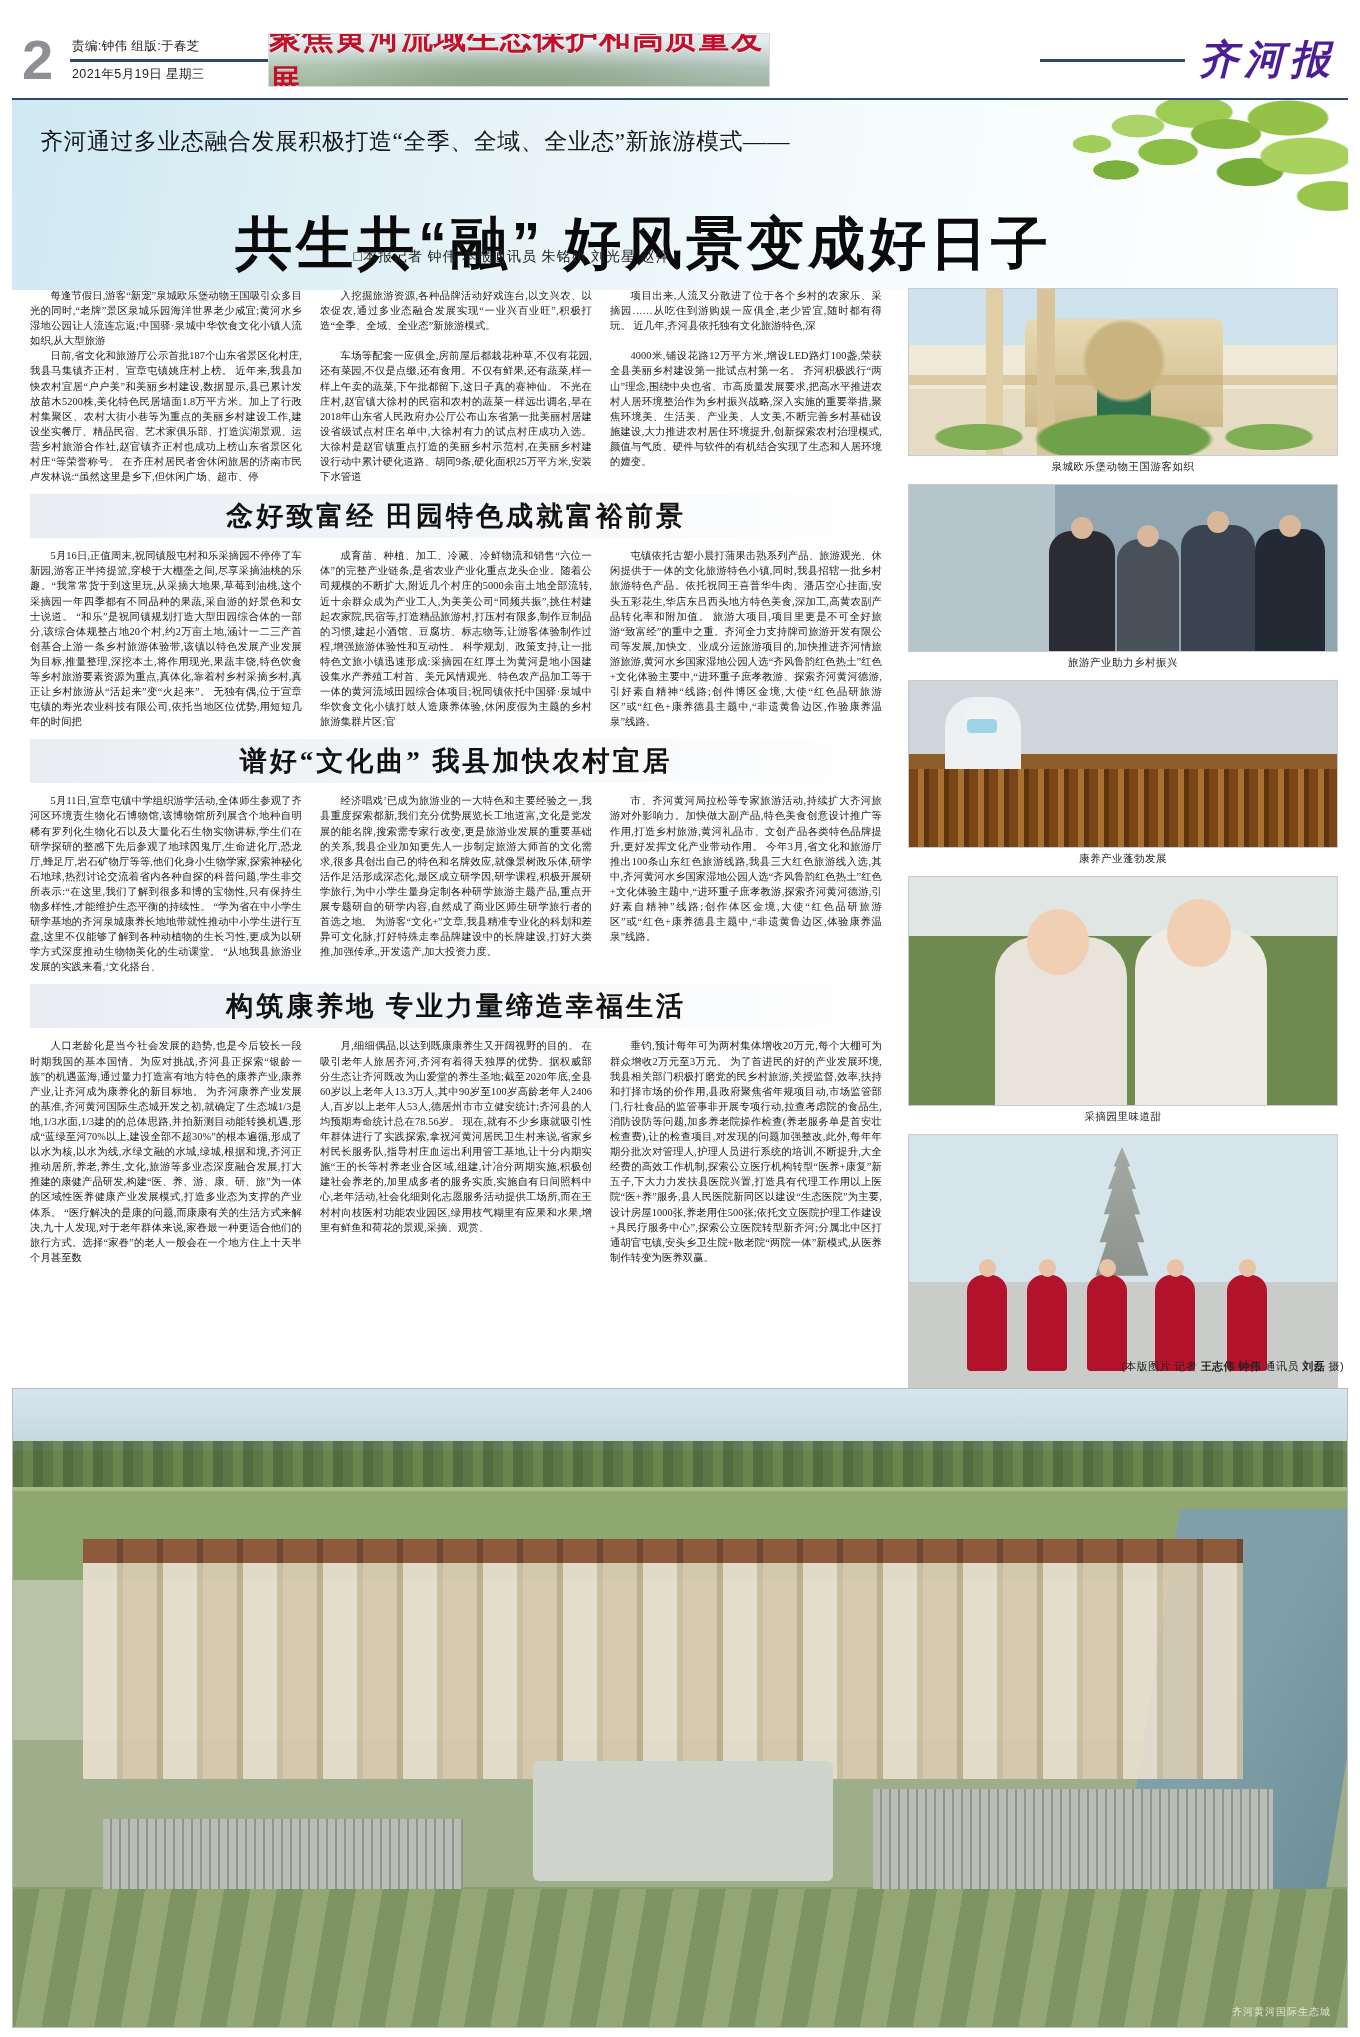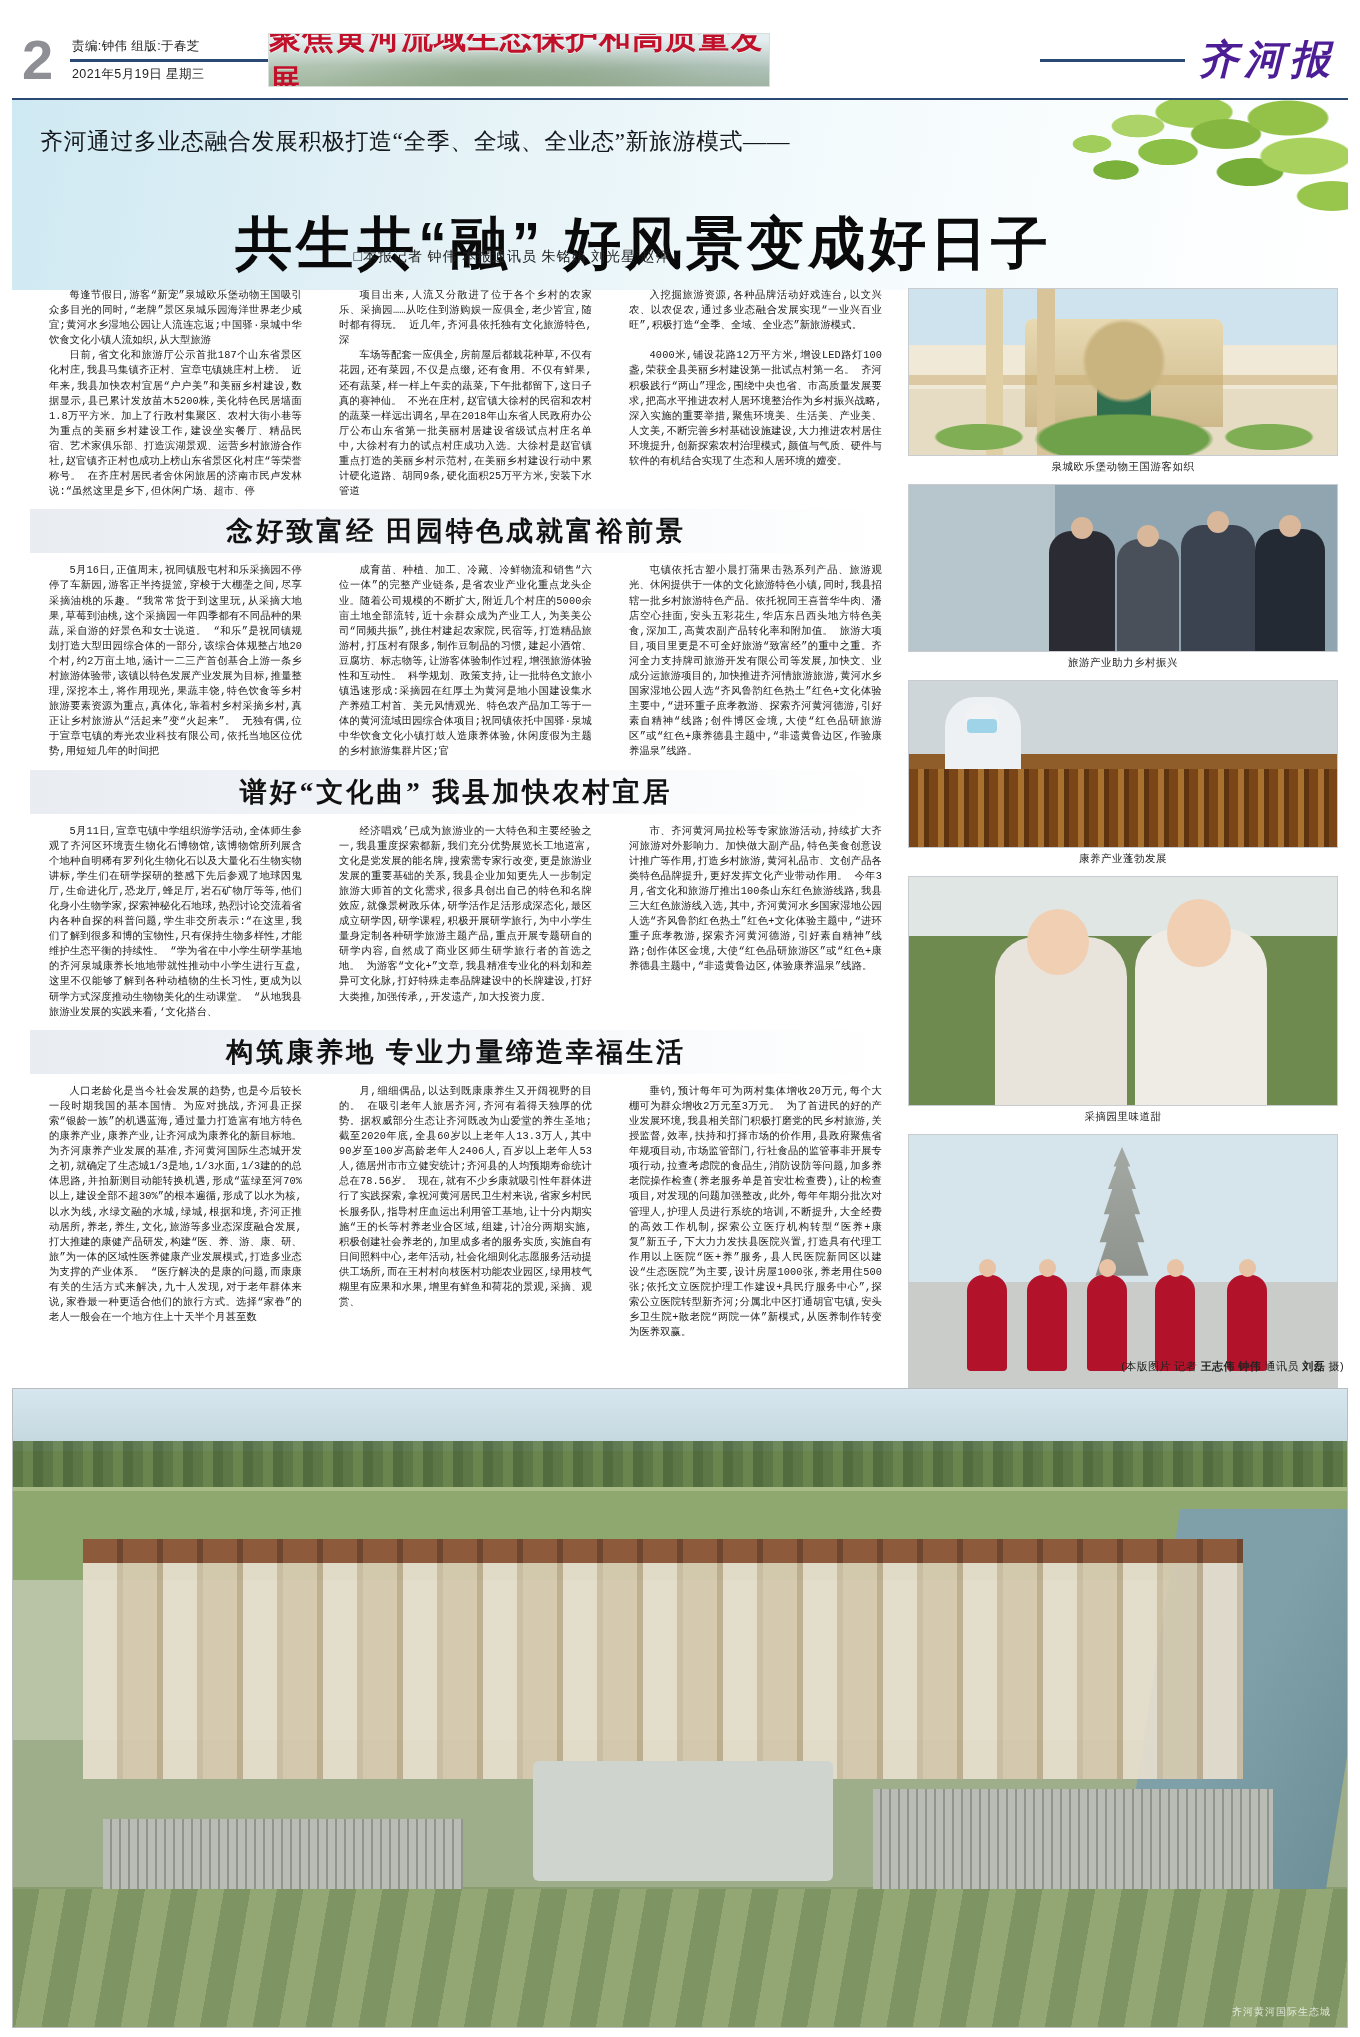--- a/index.html
+++ b/index.html
@@ -113,25 +113,24 @@
     position:absolute;left:18px;top:0;width:852px;height:1075px;
   }
   .right-col{
     position:absolute;left:896px;top:0;width:430px;height:1075px;
   }
 
   
   .textrow{display:flex;gap:18px;}
   .tcol{
     width:272px;
-    font-family:Liberation Mono, monospace;
+    font-family:Liberation Serif, serif;
     font-size:10.3px;line-height:15.1px;color:#1a1a1a;
     text-align:justify;
     letter-spacing:.1px;
-    margin-left:19px;
   }
   .tcol p{margin:0 0 0 0;text-indent:2em;}
 
   
   .sec-head{
     position:relative;height:44px;margin:10px 0 10px 0;
     background:linear-gradient(90deg,#e9edf2 0%,#f2f5f8 45%,#ffffff 100%);
     display:flex;align-items:center;justify-content:center;
   }
   .sec-head span{
@@ -288,25 +287,25 @@
 
 <div class="body-wrap">
 
   <div class="left-col">
 
     <div class="textrow">
       <div class="tcol">
           <p>每逢节假日,游客“新宠”泉城欧乐堡动物王国吸引众多目光的同时,“老牌”景区泉城乐园海洋世界老少咸宜;黄河水乡湿地公园让人流连忘返;中国驿·泉城中华饮食文化小镇人流如织,从大型旅游</p>
         </div>
       <div class="tcol">
+          <p>入挖掘旅游资源,各种品牌活动好戏连台,以文兴农、以农促农,通过多业态融合发展实现“一业兴百业旺”,积极打造“全季、全域、全业态”新旅游模式。</p>
+        </div>
+      <div class="tcol">
           <p>项目出来,人流又分散进了位于各个乡村的农家乐、采摘园……从吃住到游购娱一应俱全,老少皆宜,随时都有得玩。
 近几年,齐河县依托独有文化旅游特色,深</p>
-        </div>
-      <div class="tcol">
-          <p>入挖掘旅游资源,各种品牌活动好戏连台,以文兴农、以农促农,通过多业态融合发展实现“一业兴百业旺”,积极打造“全季、全域、全业态”新旅游模式。</p>
         </div>
     </div>
 
     <div class="textrow">
       <div class="tcol">
           <p>日前,省文化和旅游厅公示首批187个山东省景区化村庄,我县马集镇齐正村、宣章屯镇姚庄村上榜。
 近年来,我县加快农村宜居“户户美”和美丽乡村建设,数据显示,县已累计发放苗木5200株,美化特色民居墙面1.8万平方米。加上了行政村集聚区、农村大街小巷等为重点的美丽乡村建设工作,建设坐实餐厅、精品民宿、艺术家俱乐部、打造滨湖景观、运营乡村旅游合作社,赵官镇齐正村也成功上榜山东省景区化村庄“等荣誉称号。
 在齐庄村居民者舍休闲旅居的济南市民卢发林说:“虽然这里是乡下,但休闲广场、超市、停</p>
         </div>
       <div class="tcol">

